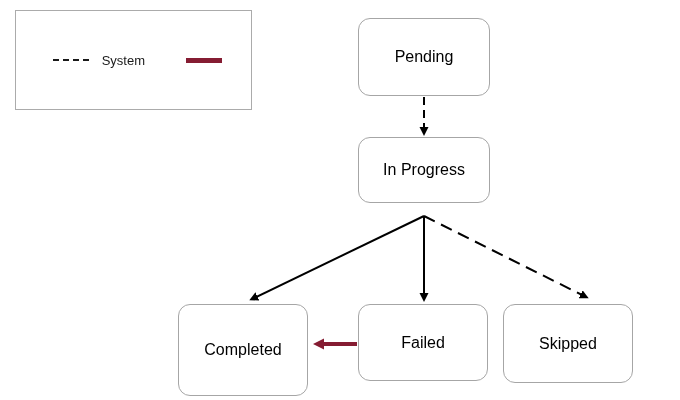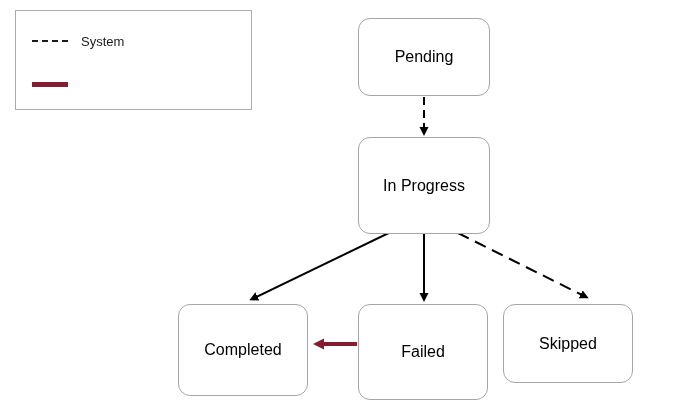--- a/index.html
+++ b/index.html
@@ -20,21 +20,20 @@
   .legend {
     position: absolute;
     left: 15px;
     top: 10px;
     width: 237px;
     height: 100px;
     border: 1px solid #ababab;
     background: #ffffff;
     box-sizing: border-box;
     display: flex;
-    flex-direction: column;
     justify-content: space-around;
     padding: 6px 8px 6px 16px;
   }
   .legend-row {
     display: flex;
     align-items: center;
     gap: 13px;
   }
   .legend-swatch {
     width: 36px;
@@ -56,23 +55,23 @@
     background: #ffffff;
     border: 1px solid #a6a6a6;
     border-radius: 12px;
     display: flex;
     align-items: center;
     justify-content: center;
     font-size: 16px;
     color: #000000;
   }
   .node-pending     { left: 358px; top:  18px; width: 132px; height: 78px; }
-  .node-in-progress { left: 358px; top: 137px; width: 132px; height: 97px; }
+  .node-in-progress { left: 358px; top: 137px; width: 132px; height: 66px; }
   .node-completed   { left: 178px; top: 304px; width: 130px; height: 92px; }
-  .node-failed      { left: 358px; top: 304px; width: 130px; height: 96px; }
+  .node-failed      { left: 358px; top: 304px; width: 130px; height: 77px; }
   .node-skipped     { left: 503px; top: 304px; width: 130px; height: 79px; }
 
   
   .edges {
     position: absolute;
     left: 0; top: 0;
     width: 680px;
     height: 400px;
     pointer-events: none;
   }

